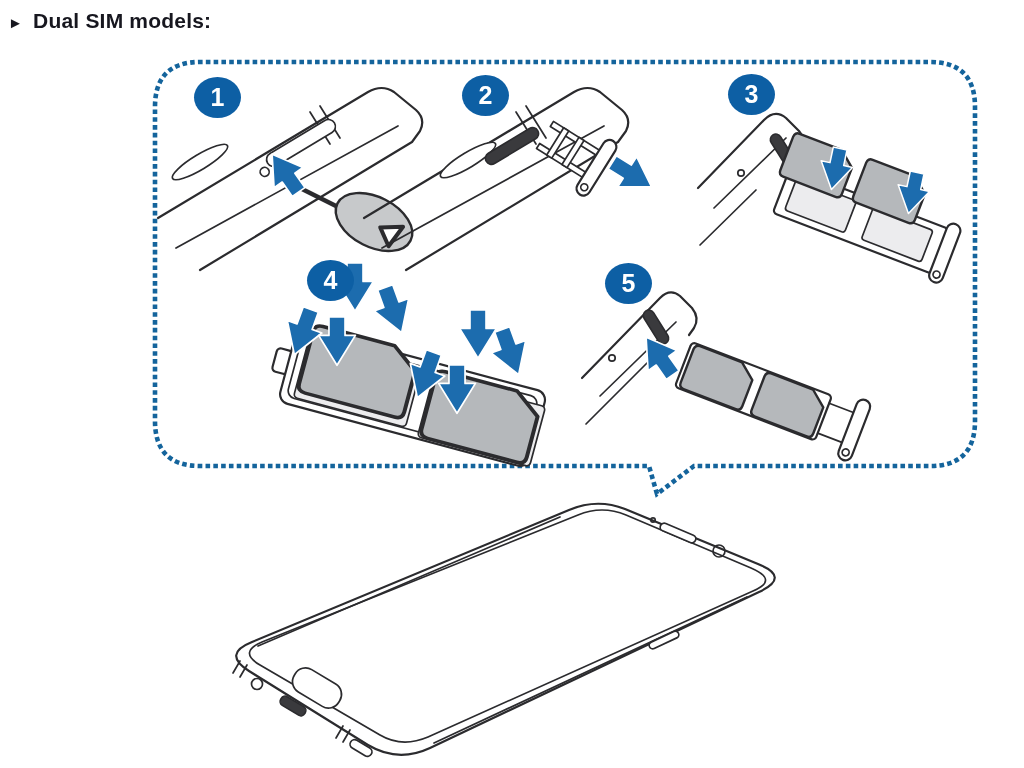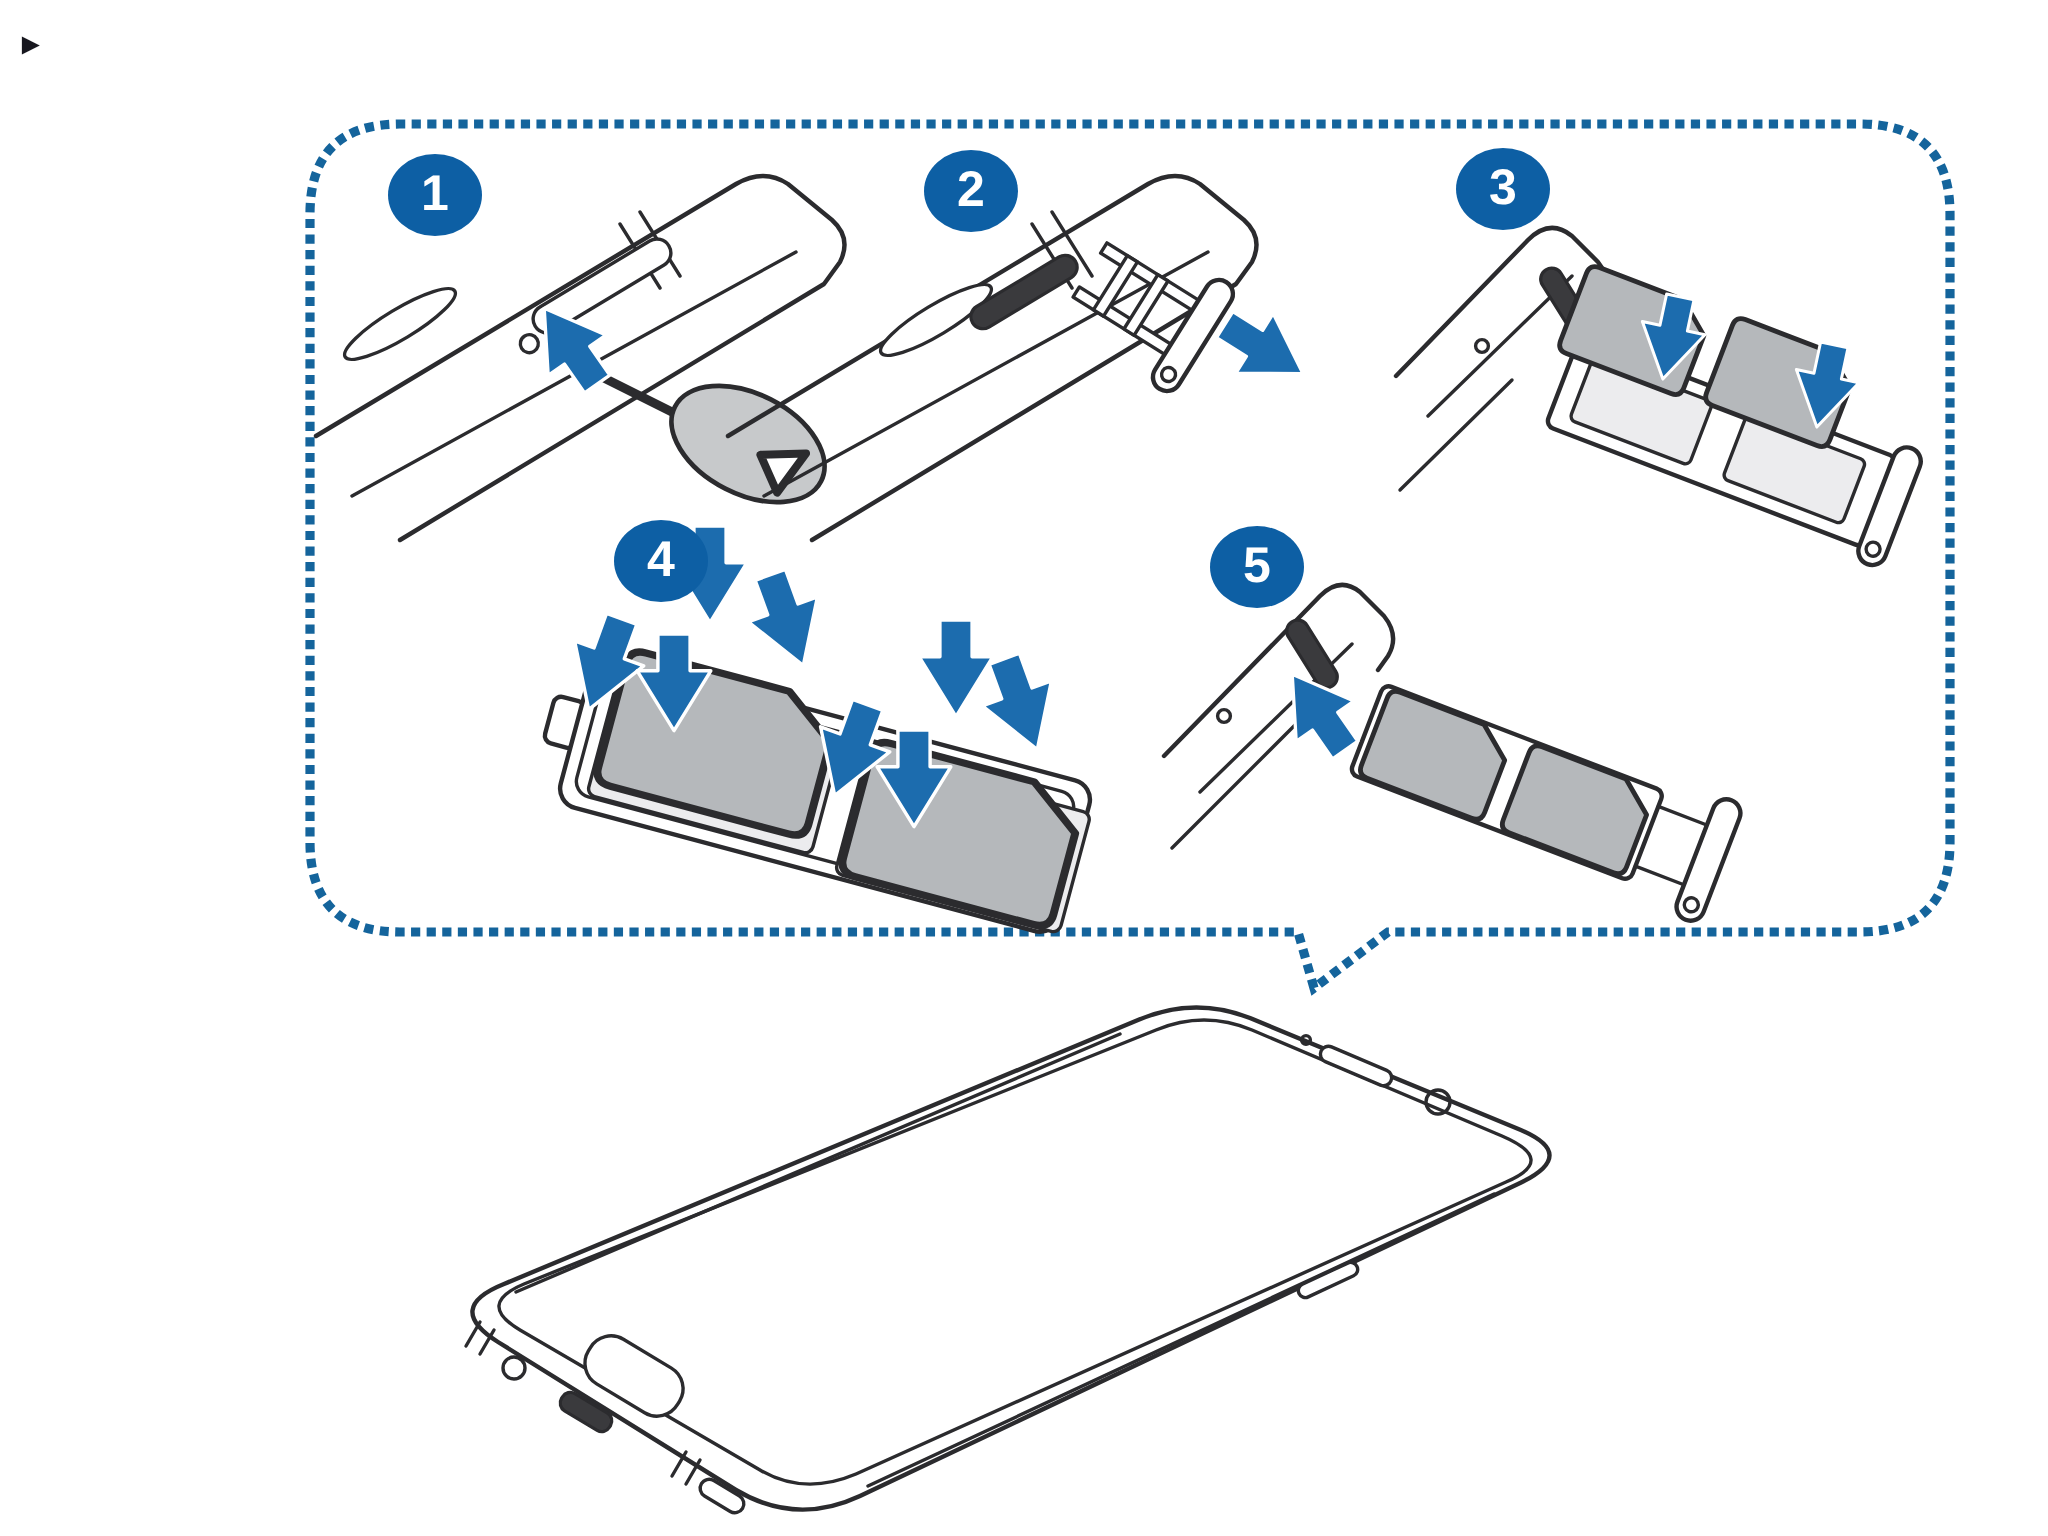--- a/index.html
+++ b/index.html
@@ -43,20 +43,21 @@
   .arrow{fill:var(--accent);stroke:#ffffff;stroke-width:1.5;stroke-linejoin:round;}
   .dotted{fill:none;stroke:var(--dots);stroke-width:4.6;stroke-dasharray:4.6 3.2;stroke-linecap:butt;}
   .pinhead{fill:var(--pin);stroke:var(--ink);stroke-width:2.4;}
   .pinhole{fill:#fff;stroke:var(--ink);stroke-width:4;stroke-linejoin:round;}
 </style>
 </head>
 <body>
 
 <div class="page-title">
   <span class="bullet">►</span>
+  <span>Dual SIM models:</span>
 </div>
 
 <svg id="scene" width="1024" height="768" viewBox="0 0 1024 768">
   <defs>
 
     <path id="arr" d="M -7,-20 L 7,-20 L 7,-4 L 16,-4 L 0,22 L -16,-4 L -7,-4 Z"></path>
 
     <path id="simcard" d="M 5,0 L 50,0 L 66,13 L 66,41 Q 66,46 61,46 L 5,46 Q 0,46 0,41 L 0,5 Q 0,0 5,0 Z"></path>
   </defs>
 

